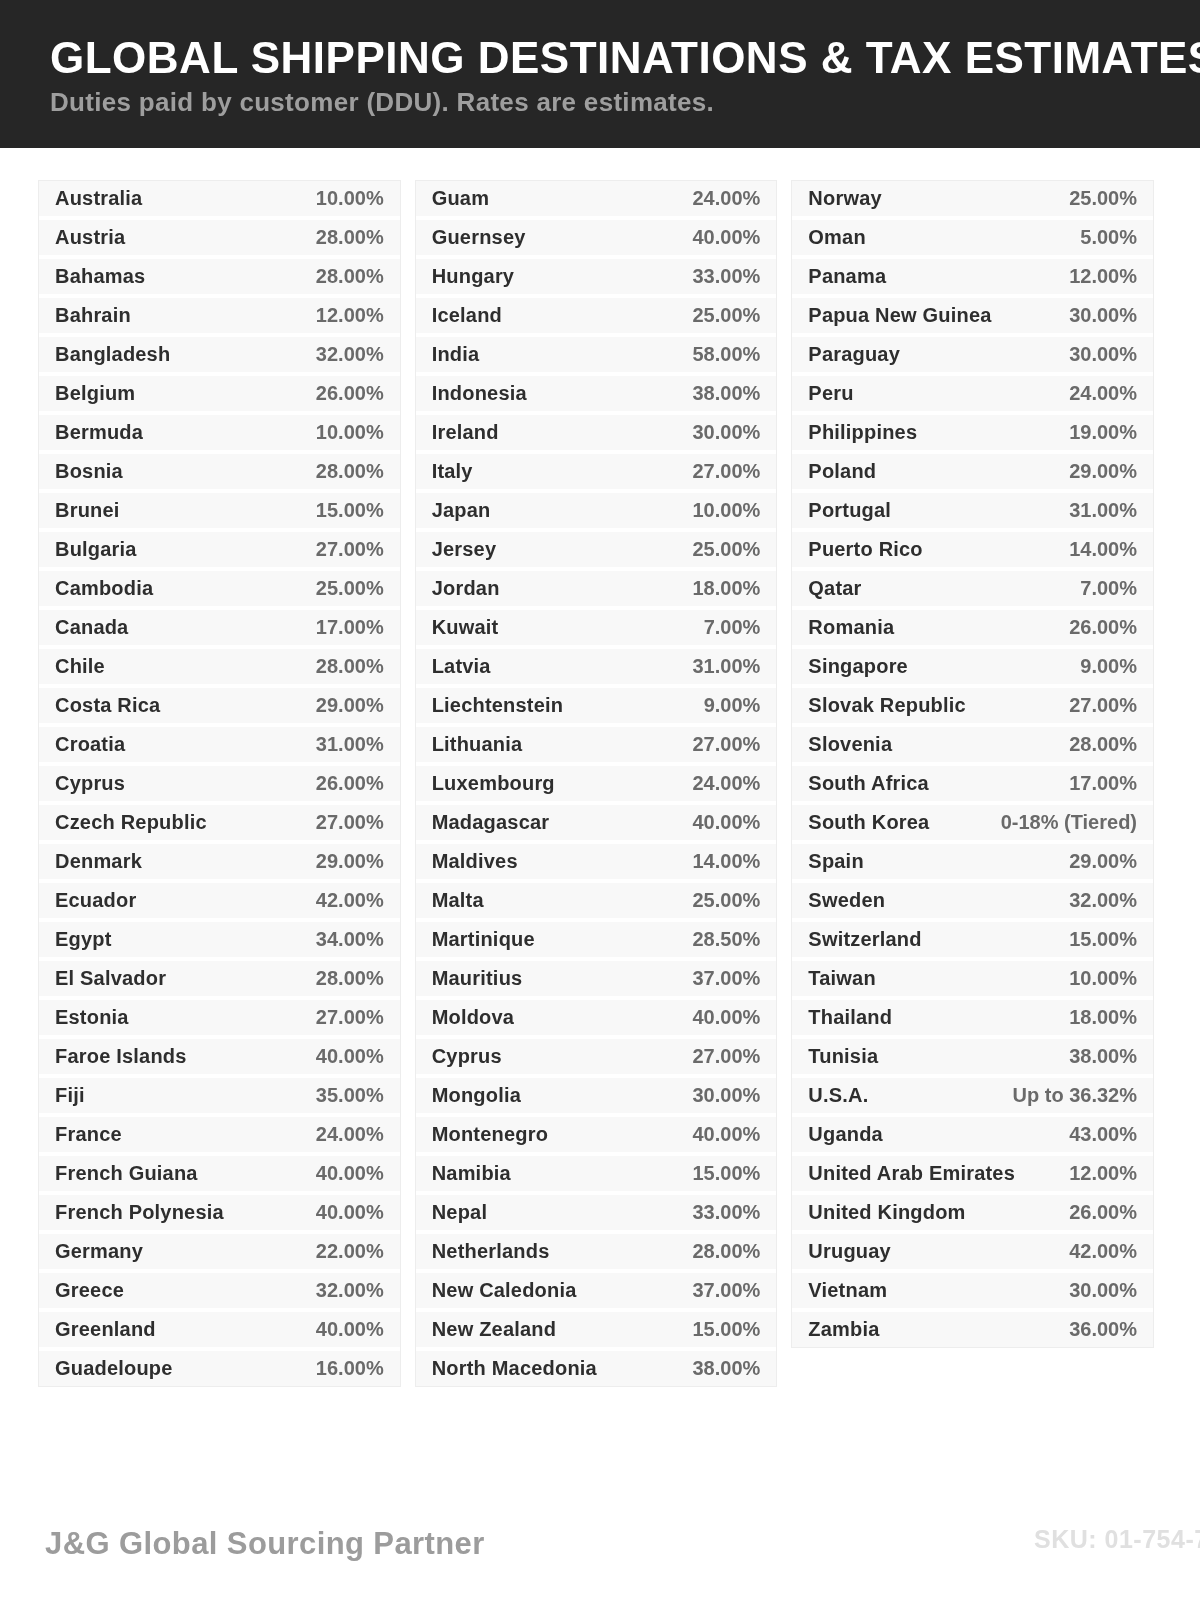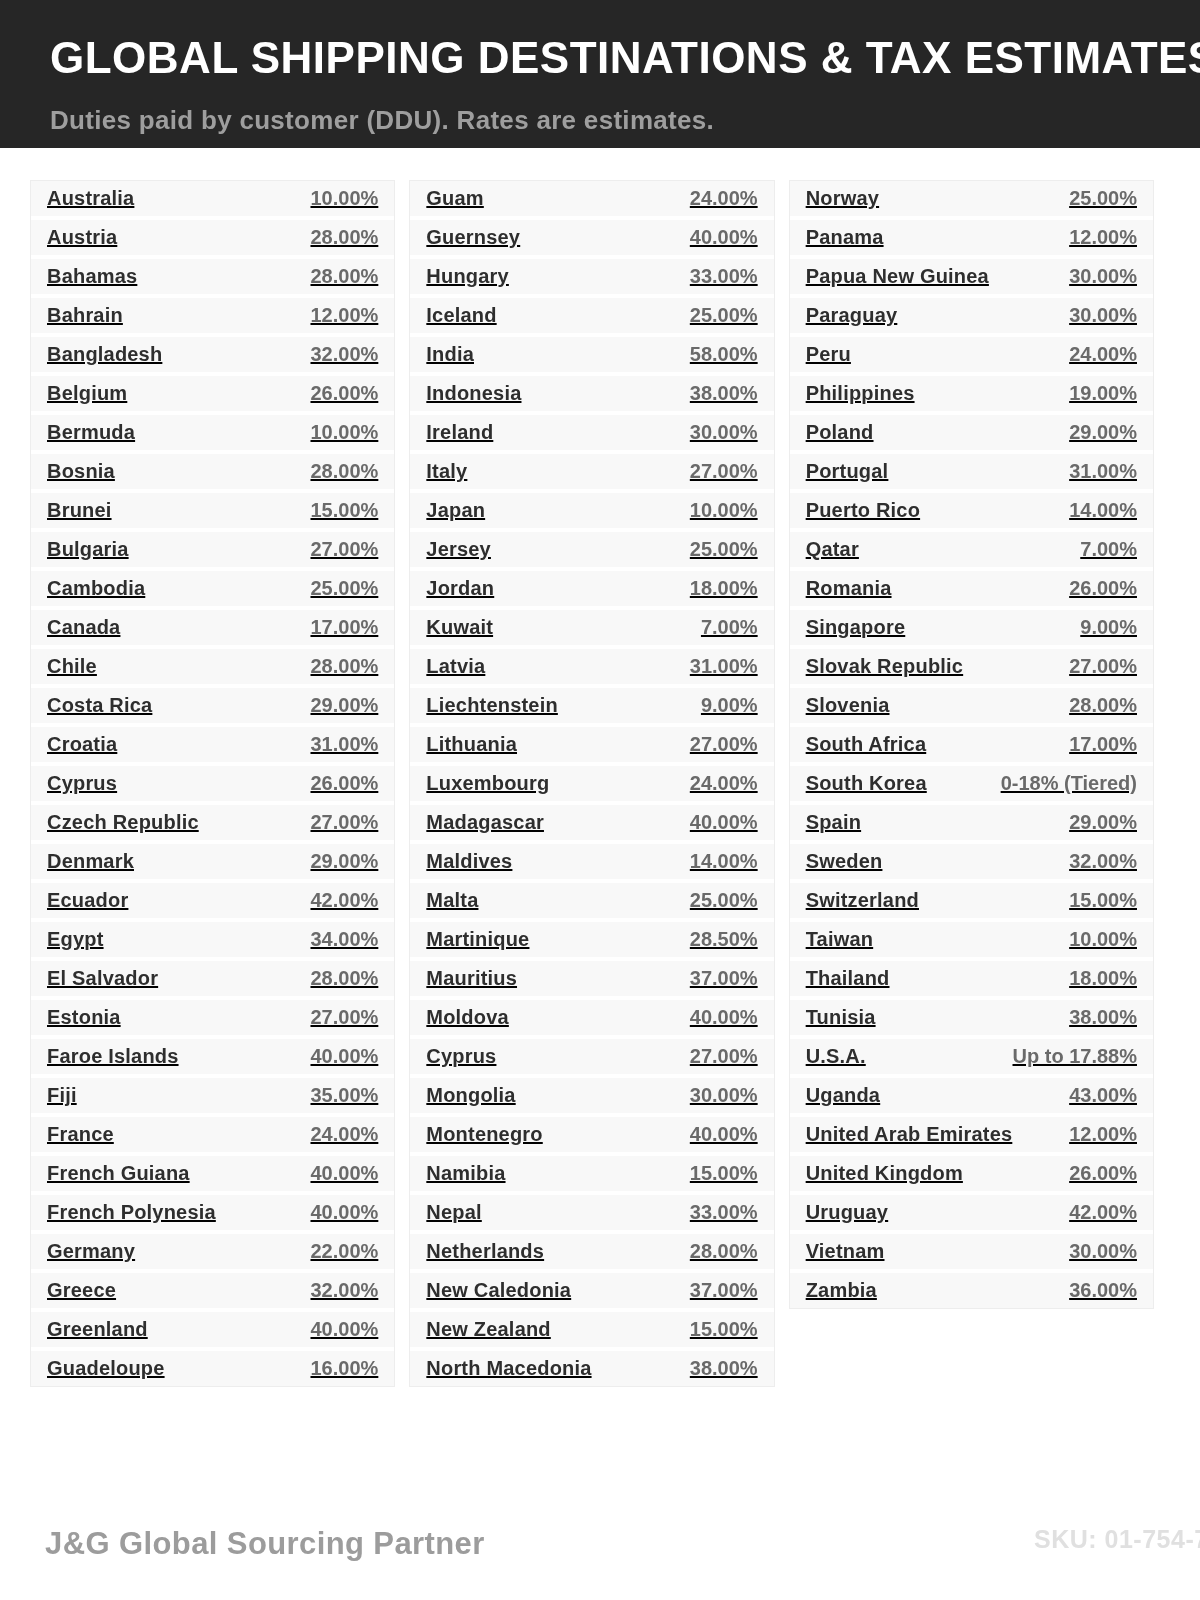--- a/index.html
+++ b/index.html
@@ -26,29 +26,28 @@
     font-size: 44px;
     font-weight: bold;
     letter-spacing: 0.5px;
     line-height: 1.1;
     white-space: nowrap;
   }
   .subtitle {
     color: #9e9e9e;
     font-size: 26px;
     font-weight: bold;
-    margin-top: 23px;
+    margin-top: 5px;
     letter-spacing: 0.3px;
   }
   .content {
     display: flex;
     gap: 14px;
-    margin: 32px 46px 0 30px;
+    margin: 32px 46px 0 38px;
     align-items: flex-start;
-    text-decoration: underline;
   }
   .column {
     flex: 1;
     border: 1px solid #ededed;
     background: #ffffff;
   }
   .row {
     height: 35px;
     background: #f8f8f8;
     border-bottom: 4px solid #ffffff;
@@ -360,20 +359,24 @@
         <span class="country">North Macedonia</span>
         <span class="rate">38.00%</span>
       </div>
     </div>
   <div class="column">
       <div class="row">
         <span class="country">Norway</span>
         <span class="rate">25.00%</span>
       </div>
       <div class="row">
+        <span class="country">Oman</span>
+        <span class="rate">5.00%</span>
+      </div>
+      <div class="row">
         <span class="country">Panama</span>
         <span class="rate">12.00%</span>
       </div>
       <div class="row">
         <span class="country">Papua New Guinea</span>
         <span class="rate">30.00%</span>
       </div>
       <div class="row">
         <span class="country">Paraguay</span>
         <span class="rate">30.00%</span>
@@ -445,21 +448,21 @@
       <div class="row">
         <span class="country">Thailand</span>
         <span class="rate">18.00%</span>
       </div>
       <div class="row">
         <span class="country">Tunisia</span>
         <span class="rate">38.00%</span>
       </div>
       <div class="row">
         <span class="country">U.S.A.</span>
-        <span class="rate">Up to 17.88%</span>
+        <span class="rate">Up to 36.32%</span>
       </div>
       <div class="row">
         <span class="country">Uganda</span>
         <span class="rate">43.00%</span>
       </div>
       <div class="row">
         <span class="country">United Arab Emirates</span>
         <span class="rate">12.00%</span>
       </div>
       <div class="row">

